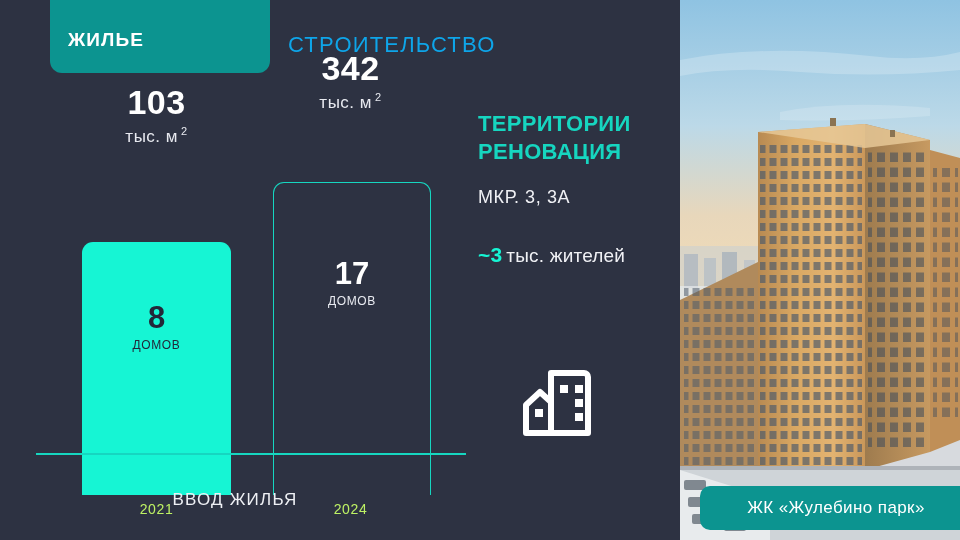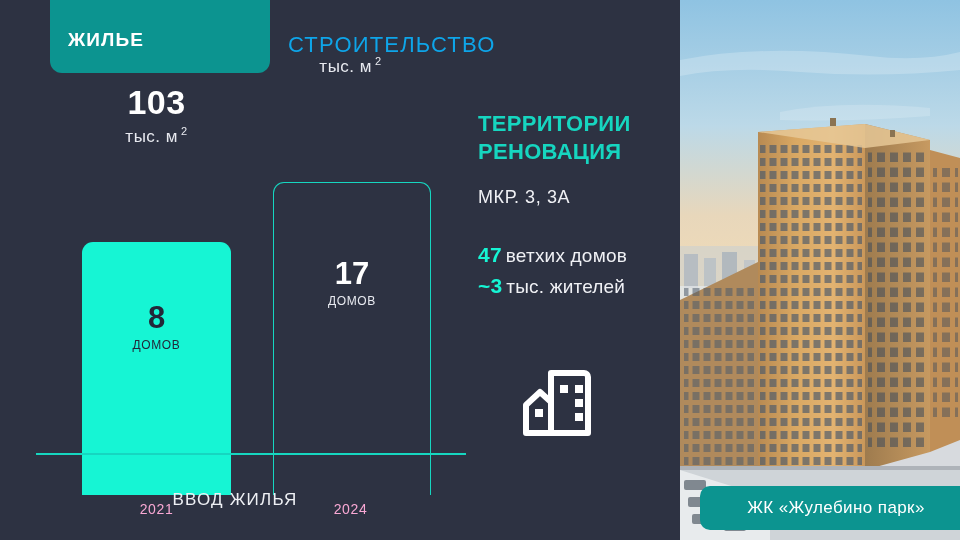--- a/index.html
+++ b/index.html
@@ -51,21 +51,21 @@
     position: absolute; left: 0; width: 100%; text-align: center;
   }
   .in-num { font-size: 31px; font-weight: bold; line-height: 1.05; }
   .in-unit { font-size: 12px; font-weight: 300; letter-spacing: .6px; margin-top: 3px; }
   .dark-txt .in-num, .dark-txt .in-unit { color: #232839; }
   .light-txt .in-num { color: #ffffff; }
   .light-txt .in-unit { color: #e8eaf0; }
 
   .tick-label {
     position: absolute; top: 364px; width: 100%; text-align: center;
-    color: #f9a8d4; font-size: 14px; letter-spacing: .6px;
+    color: #bef264; font-size: 14px; letter-spacing: .6px;
   }
   .chart-title {
     position: absolute; left: 0; top: 395px; width: 470px; text-align: center;
     color: #eef0f4; font-size: 17px; font-weight: 400; letter-spacing: 1.2px;
   }
 
   
   .panel { position: absolute; left: 478px; top: 110px; width: 200px; }
   .panel-heading {
     color: #16d6c0; font-size: 22px; font-weight: bold;
@@ -111,20 +111,21 @@
         <div class="bar-inner" style="top:60px;">
           <div class="in-num">8</div>
           <div class="in-unit">ДОМОВ</div>
         </div>
       </div>
       <div class="tick-label">2021</div>
     </div>
 
     <div class="bar-group" style="left:273px; width:155px; height:358px;">
       <div class="bar-caption" style="top:-86px;">
+        <div class="cap-num">342</div>
         <div class="cap-unit"><span>тыс. м</span><sup>2</sup></div>
       </div>
       <div class="bar outlined light-txt" style="height:313px; width:158px;">
         <div class="bar-inner" style="top:75px;">
           <div class="in-num">17</div>
           <div class="in-unit">ДОМОВ</div>
         </div>
       </div>
       <div class="tick-label">2024</div>
     </div>
@@ -133,23 +134,20 @@
     <div class="chart-title">ВВОД ЖИЛЬЯ</div>
   </div>
 
   <div class="panel">
     <div class="panel-heading">
       <div>ТЕРРИТОРИИ</div>
       <div>РЕНОВАЦИЯ</div>
     </div>
     <div class="panel-sub">МКР. 3, 3А</div>
     <div class="stat-block">
-      <div class="stat-row">
-        <span class="num">47</span><span>ветхих домов</span>
-      </div>
       <div class="stat-row">
         <span class="num">~3</span><span>тыс. жителей</span>
       </div>
     </div>
   </div>
 
   <div class="icon-wrap">
     <svg width="74" height="76" viewBox="0 0 74 76" fill="none">
       <path d="M31 8 H64 A4 4 0 0 1 68 12 V68 H31 Z" stroke="#ffffff" stroke-width="6" stroke-linejoin="round"></path>
       <path d="M6 40 L20 27 L31 37 V68 H6 Z" stroke="#ffffff" stroke-width="6" stroke-linejoin="round"></path>

